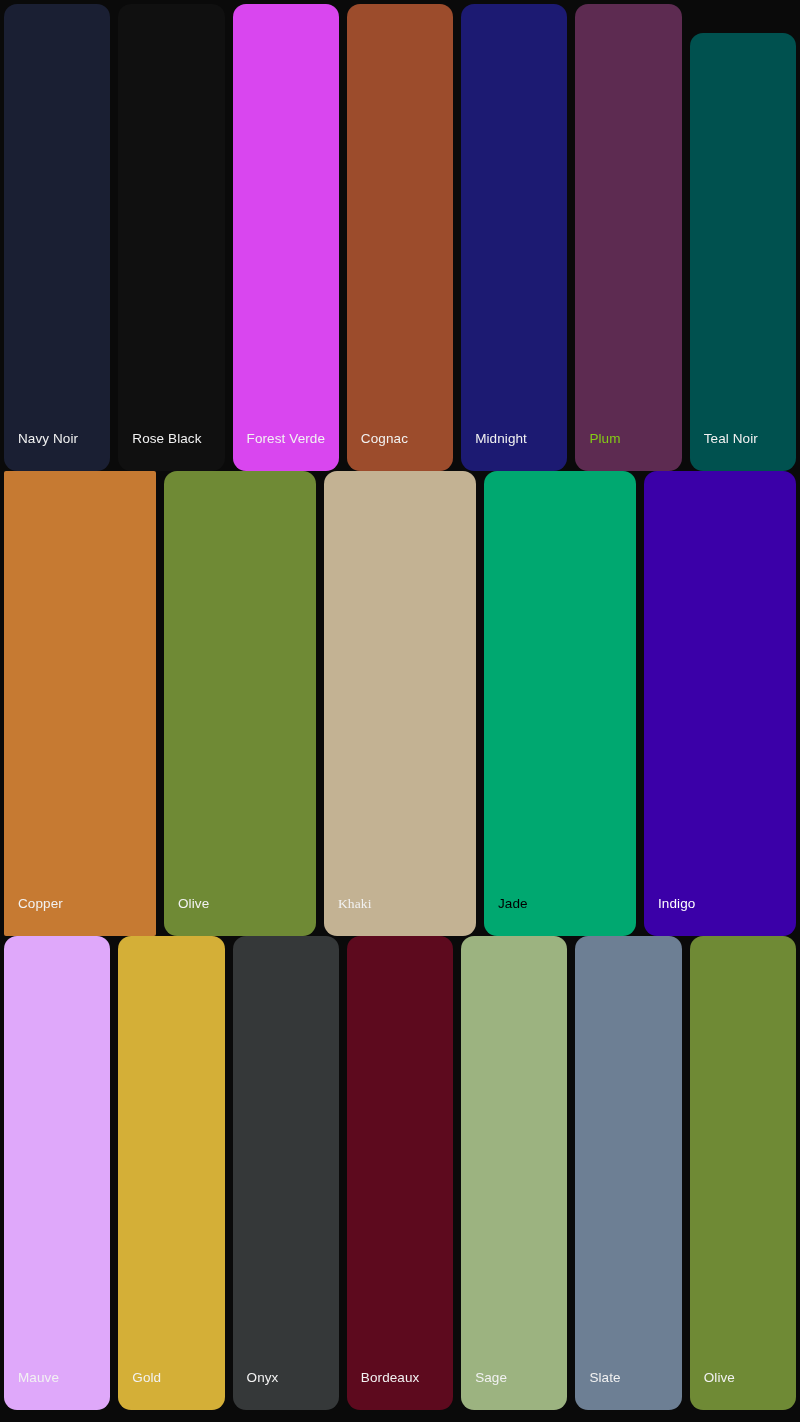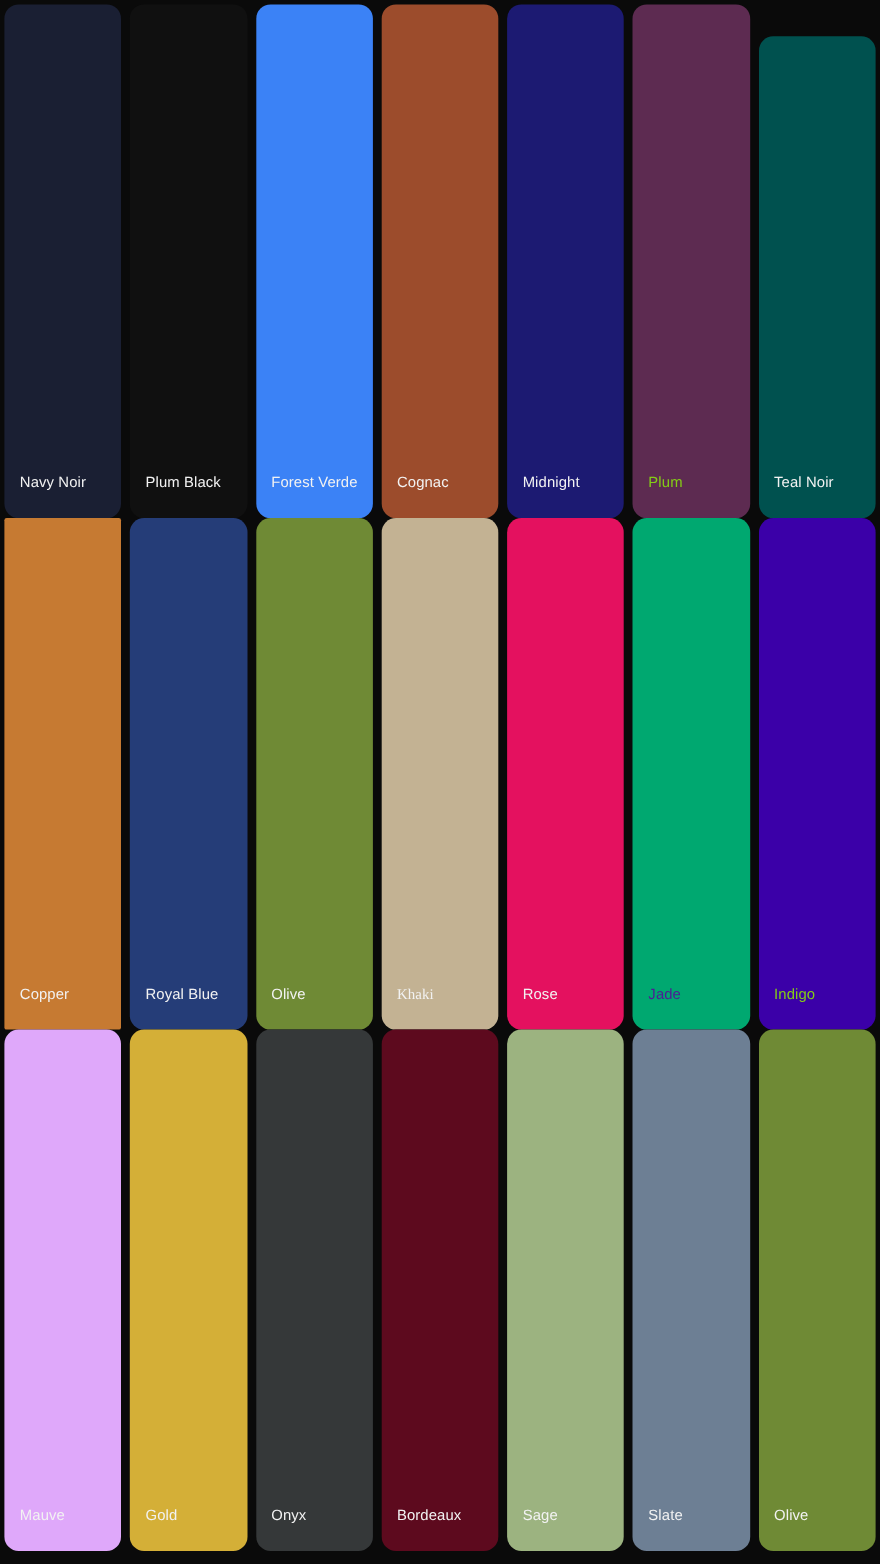--- a/index.html
+++ b/index.html
@@ -56,60 +56,54 @@
 </head>
 <body style="background-color: rgb(10, 10, 10);">
 
 <div id="palette-grid">
 
   <div class="swatch-row row-1">
     <div class="swatch-card" style="background-color: rgb(26, 31, 51); border-radius: 13px;">
       <span class="swatch-label" style="color: rgb(242, 242, 242);">Navy Noir</span>
     </div>
     <div class="swatch-card" style="background-color: rgb(16, 16, 16); border-radius: 13px;">
-      <span class="swatch-label" style="color: rgb(242, 242, 242);">Plum Black</span>
+      <span class="swatch-label" style="color: rgb(242, 242, 242);">Rose Black</span>
     </div>
-    <div class="swatch-card" style="background-color: #3b82f6; border-radius: 13px;">
+    <div class="swatch-card" style="background-color: #d946ef; border-radius: 13px;">
       <span class="swatch-label" style="color: rgb(242, 242, 242);">Forest Verde</span>
     </div>
     <div class="swatch-card" style="background-color: rgb(156, 76, 44); border-radius: 13px;">
       <span class="swatch-label" style="color: rgb(242, 242, 242);">Cognac</span>
     </div>
     <div class="swatch-card" style="background-color: rgb(28, 26, 114); border-radius: 13px;">
       <span class="swatch-label" style="color: rgb(242, 242, 242);">Midnight</span>
     </div>
     <div class="swatch-card" style="background-color: rgb(93, 43, 81); border-radius: 13px;">
       <span class="swatch-label" style="color: #84cc16;">Plum</span>
     </div>
     <div class="swatch-card" style="background-color: rgb(0, 81, 79); border-radius: 13px; margin-top: 29px;">
       <span class="swatch-label" style="color: rgb(242, 242, 242);">Teal Noir</span>
     </div>
   </div>
 
   <div class="swatch-row row-2">
     <div class="swatch-card" style="background-color: rgb(198, 122, 50); border-radius: 2px;">
       <span class="swatch-label" style="color: rgb(242, 242, 242);">Copper</span>
     </div>
-    <div class="swatch-card" style="background-color: rgb(37, 61, 120); border-radius: 13px;">
-      <span class="swatch-label" style="color: rgb(242, 242, 242);">Royal Blue</span>
-    </div>
     <div class="swatch-card" style="background-color: rgb(111, 138, 53); border-radius: 13px;">
       <span class="swatch-label" style="color: rgb(242, 242, 242);">Olive</span>
     </div>
     <div class="swatch-card" style="background-color: rgb(195, 178, 147); border-radius: 13px; font-family: Liberation Serif, serif;">
       <span class="swatch-label" style="color: rgb(242, 242, 242);">Khaki</span>
     </div>
-    <div class="swatch-card" style="background-color: rgb(228, 17, 95); border-radius: 13px;">
-      <span class="swatch-label" style="color: rgb(242, 242, 242);">Rose</span>
-    </div>
     <div class="swatch-card" style="background-color: rgb(0, 168, 112); border-radius: 13px;">
-      <span class="swatch-label" style="color: #4c1d95;">Jade</span>
+      <span class="swatch-label" style="color: #000000;">Jade</span>
     </div>
     <div class="swatch-card" style="background-color: rgb(59, 0, 168); border-radius: 13px;">
-      <span class="swatch-label" style="color: #84cc16;">Indigo</span>
+      <span class="swatch-label" style="color: #ffffff;">Indigo</span>
     </div>
   </div>
 
   <div class="swatch-row row-3">
     <div class="swatch-card" style="background-color: rgb(223, 168, 250); border-radius: 13px;">
       <span class="swatch-label" style="color: rgb(242, 242, 242);">Mauve</span>
     </div>
     <div class="swatch-card" style="background-color: rgb(212, 175, 55); border-radius: 13px;">
       <span class="swatch-label" style="color: rgb(242, 242, 242);">Gold</span>
     </div>

